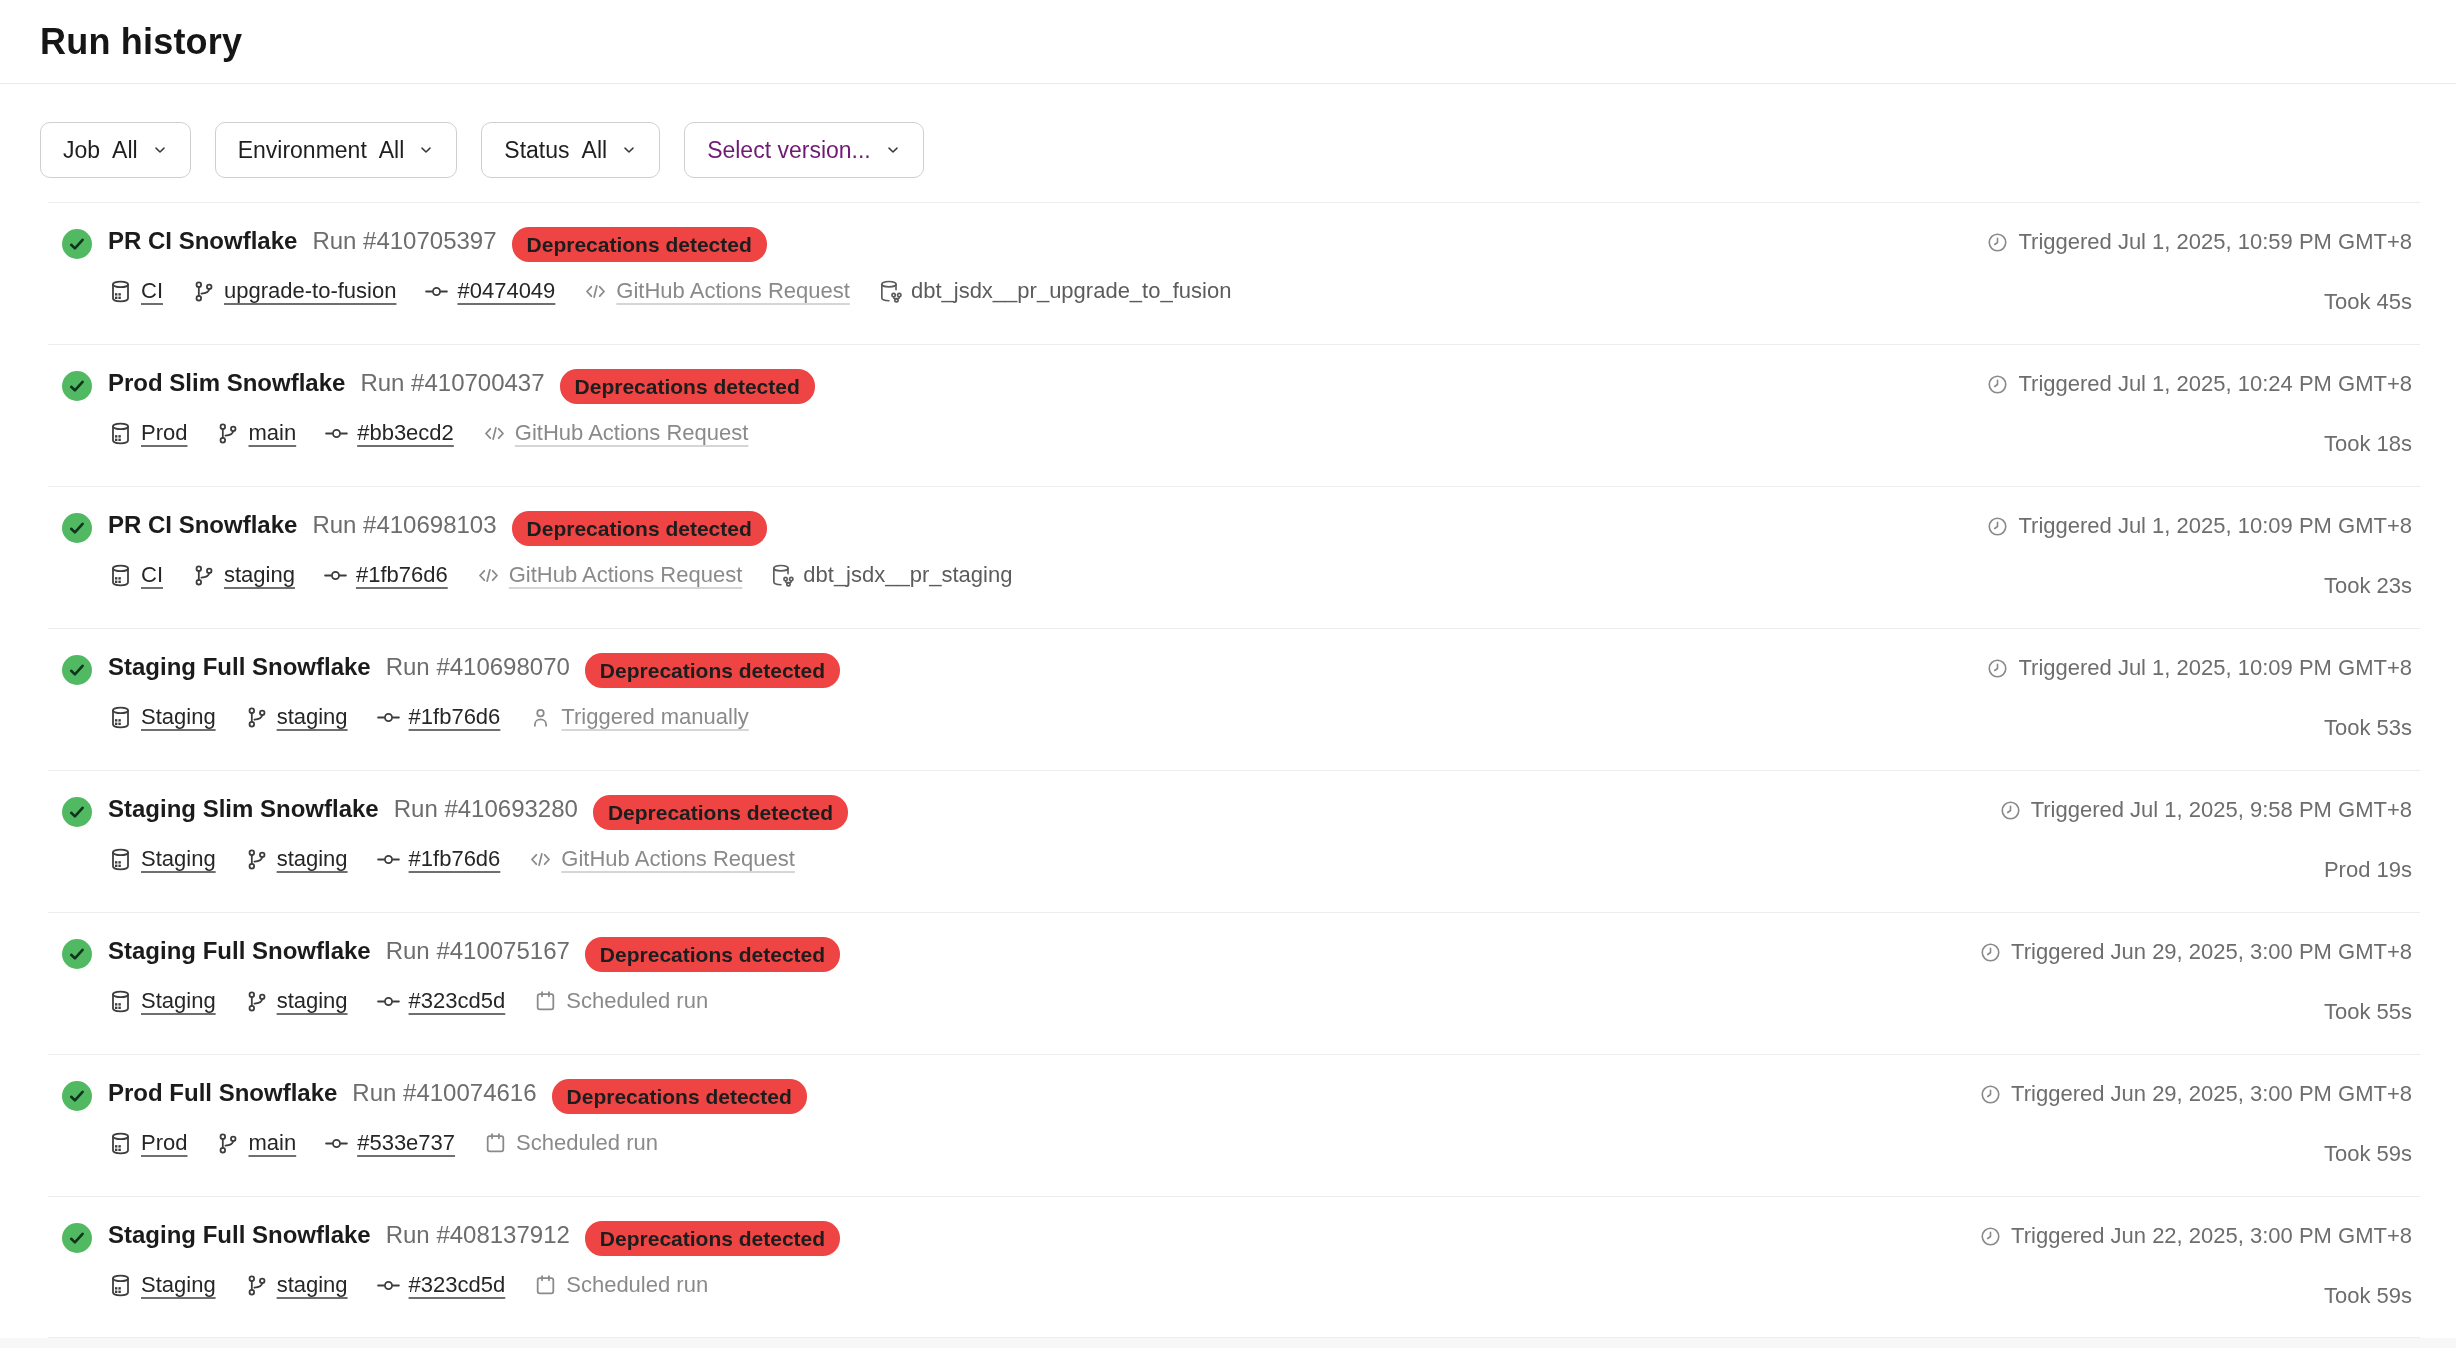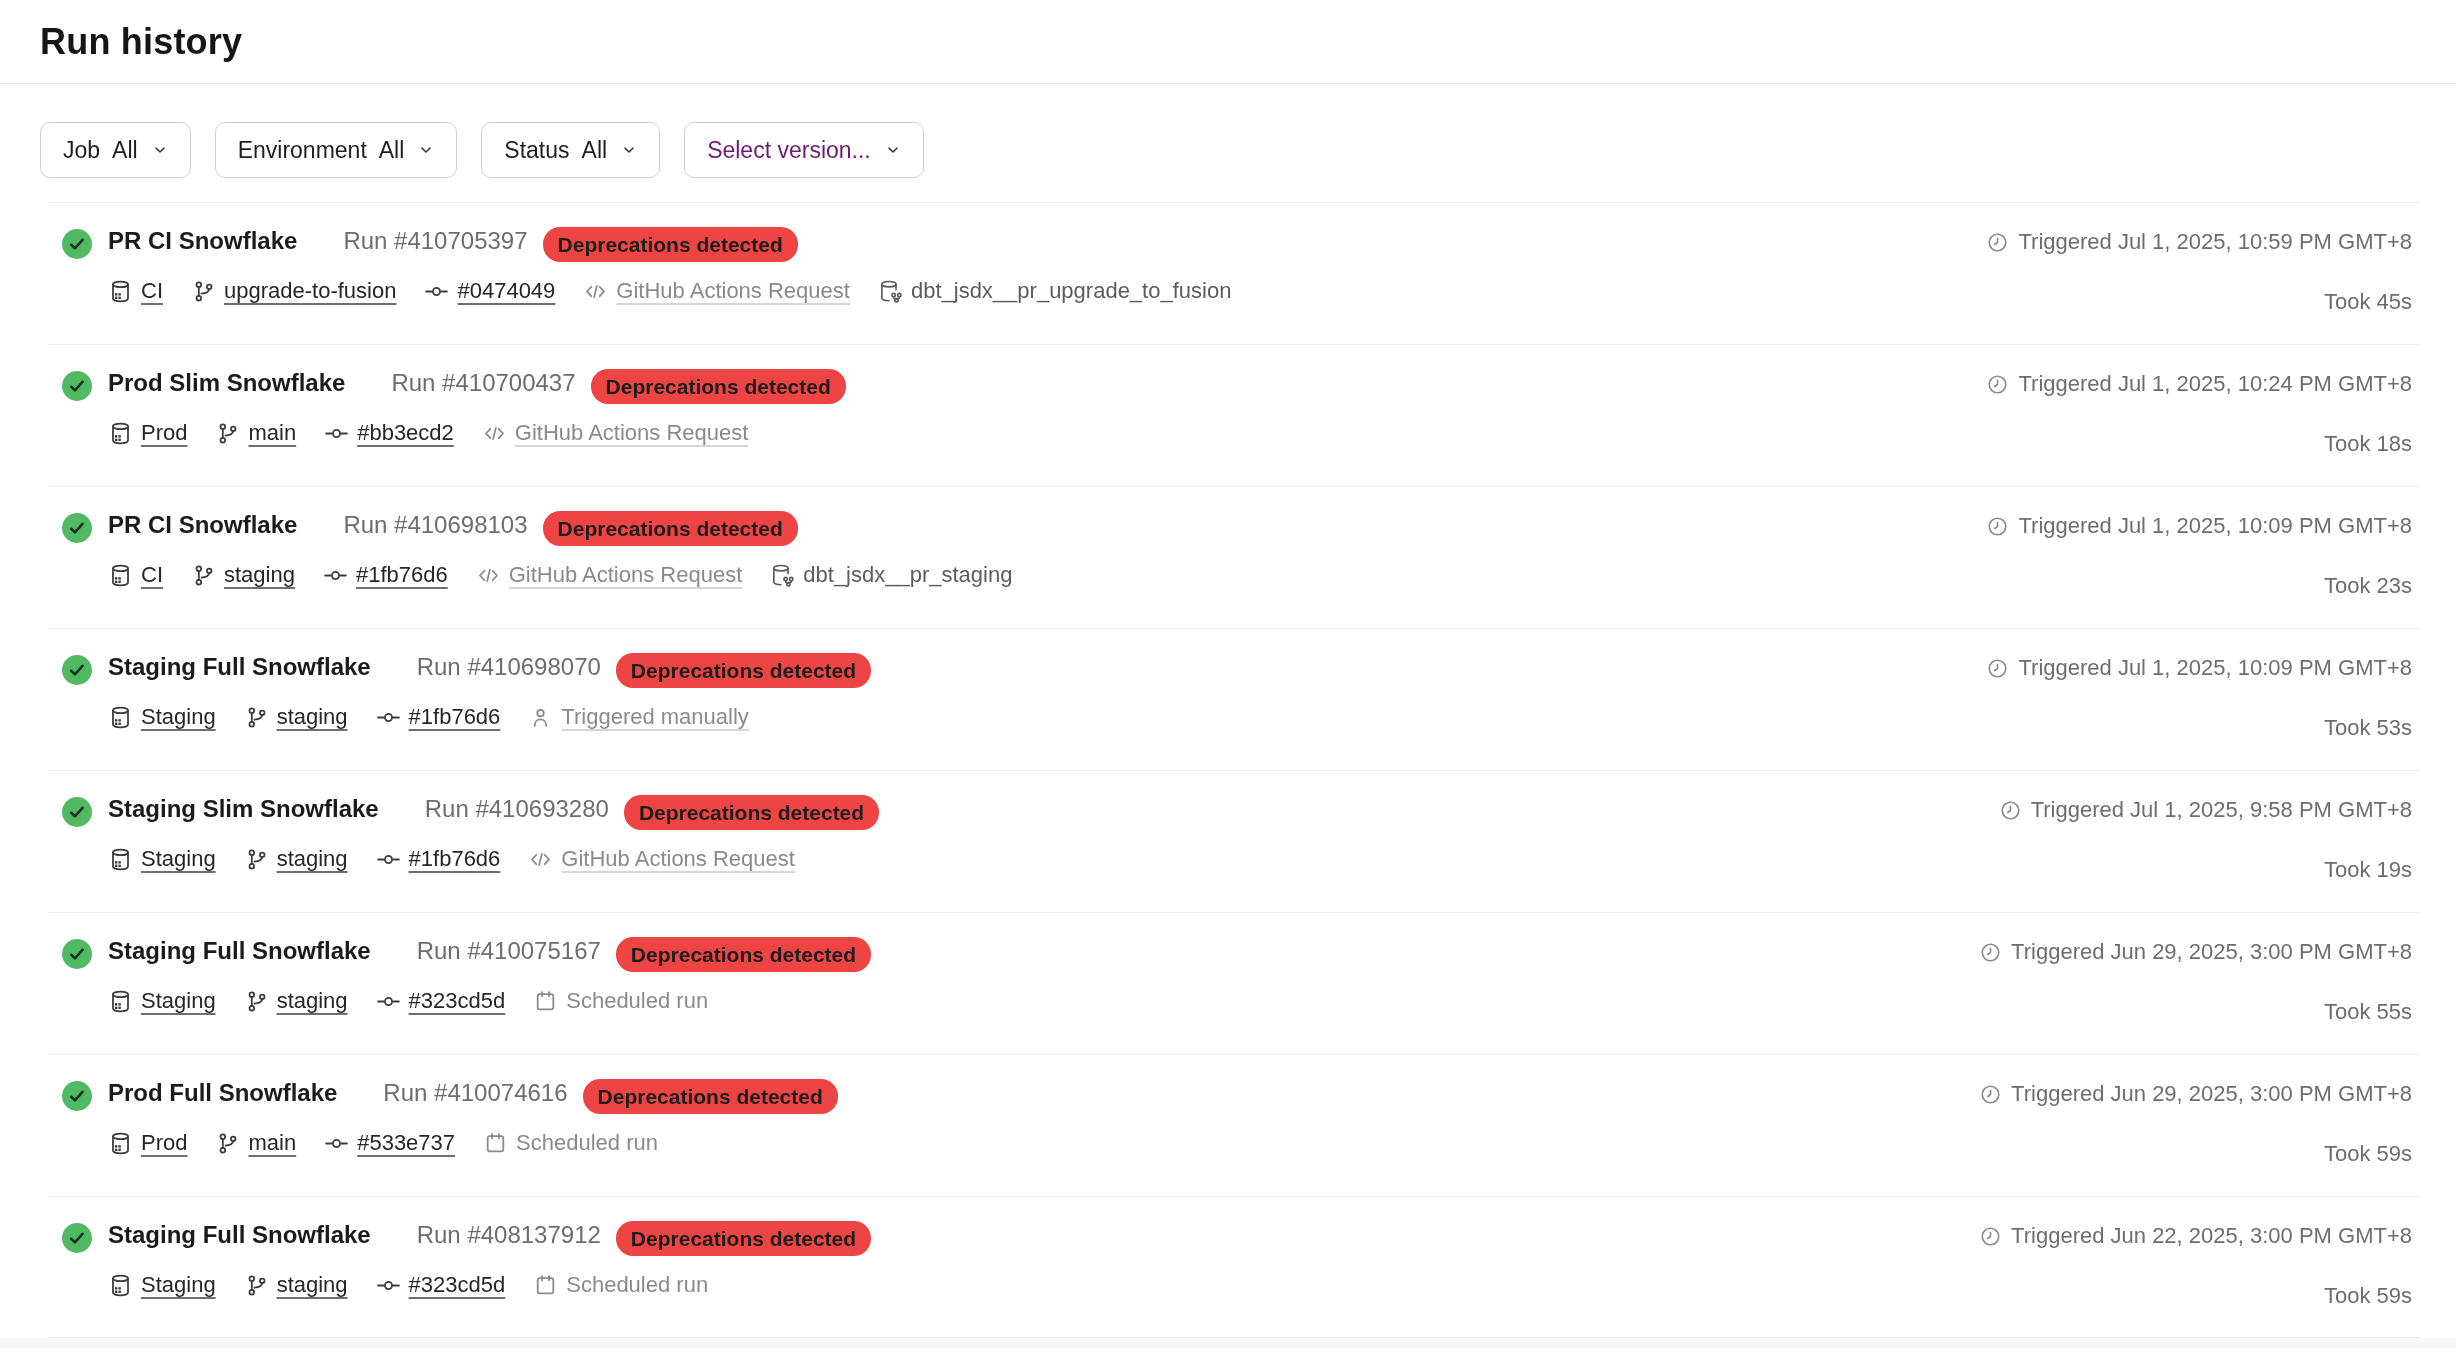--- a/index.html
+++ b/index.html
@@ -51,21 +51,21 @@
     padding: 24px 8px 0 14px;
   }
   .run-row:last-child { border-bottom: 1px solid #ededed; }
 
   .row-left { display: flex; align-items: flex-start; gap: 16px; }
   .status-icon { margin-top: 2px; display: inline-flex; }
   .status-icon svg { width: 30px; height: 30px; }
 
   .row-line1 { display: flex; align-items: flex-start; gap: 15px; }
   .job-name { font-size: 24px; font-weight: 600; color: #1b1b1b; cursor: pointer; }
-  .run-label { font-size: 24px; font-weight: 400; color: #6d6d6d; margin-left: 31px; }
+  .run-label { font-size: 24px; font-weight: 400; color: #6d6d6d; }
   .badge {
     background: #ef4444; color: #1d1d1d;
     font-size: 21px; font-weight: 600;
     padding: 6px 15px; border-radius: 17px;
     line-height: 1.1; white-space: nowrap;
   }
 
   .row-line2 {
     display: flex; align-items: center; gap: 28px;
     margin-top: 16px;
@@ -569,21 +569,21 @@
     <div class="row-right">
       <div class="triggered">
         <span class="icon gray">
           <svg viewBox="0 0 24 24" fill="none" stroke="currentColor" stroke-width="1.7" stroke-linecap="round" stroke-linejoin="round">
             <circle cx="12" cy="12" r="8.6"></circle>
               <path d="M12 7.6V12l-2.9 2.1"></path>
           </svg>
         </span>
         <span>Triggered Jul 1, 2025, 9:58 PM GMT+8</span>
       </div>
-      <div class="took">Took 19s</div>
+      <div class="took">Prod 19s</div>
     </div>
   </div>
 
   <div class="run-row">
     <div class="row-left">
       <span class="status-icon">
         <svg viewBox="0 0 30 30">
             <circle cx="15" cy="15" r="15" fill="#52b963"></circle>
             <path d="M9.2 15.8l3.7 3.6 7.7-8.6" fill="none" stroke="#12331e" stroke-width="2.6" stroke-linecap="round" stroke-linejoin="round"></path>
           </svg>

